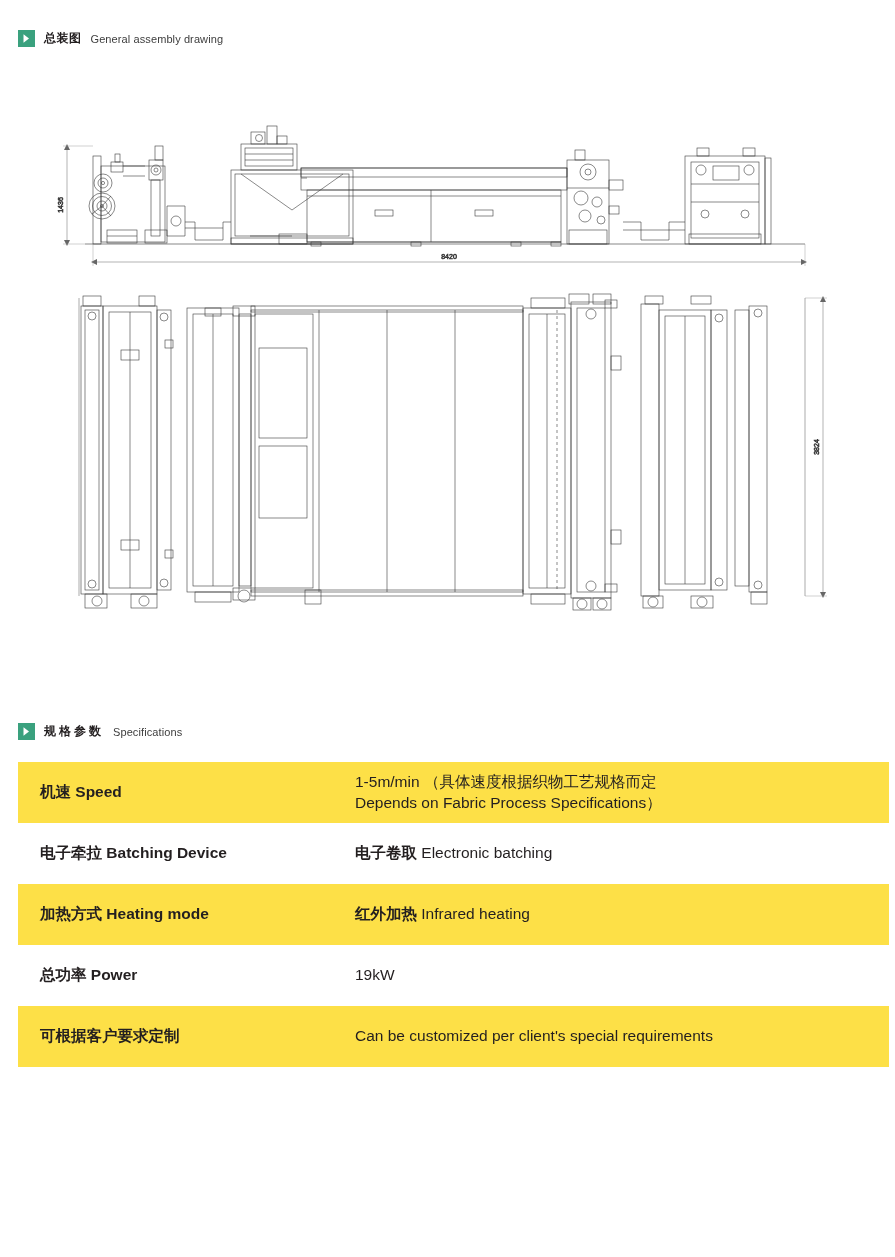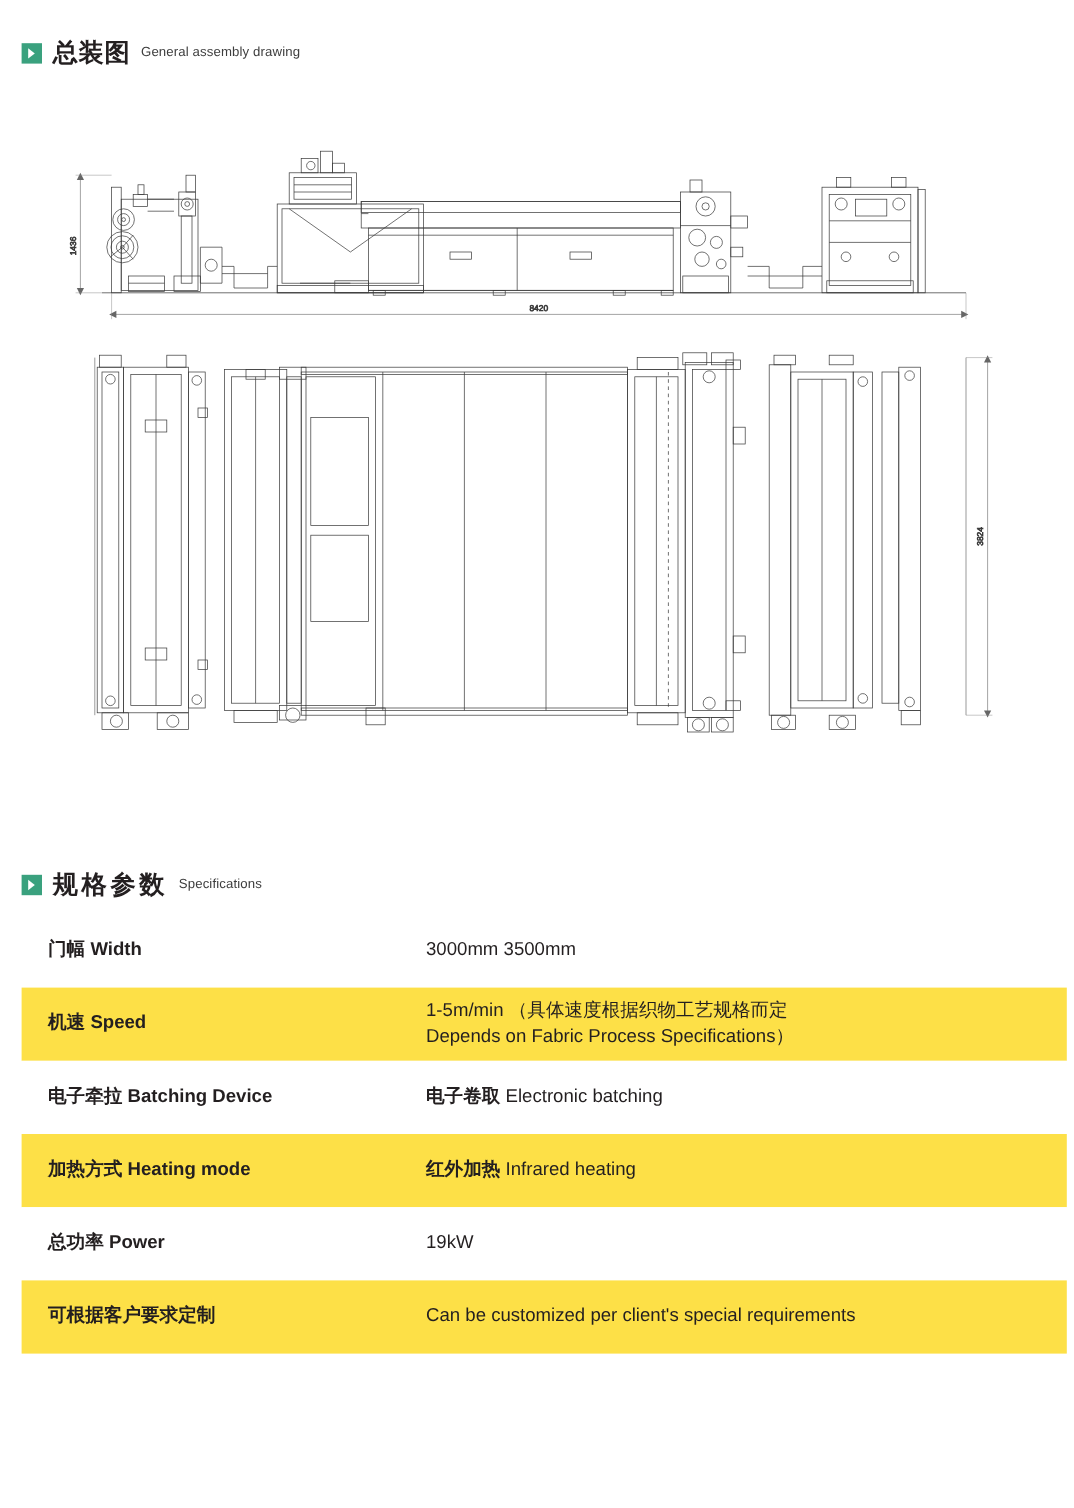--- a/index.html
+++ b/index.html
@@ -26,21 +26,21 @@
     width: 17px;
     height: 17px;
     background: #3aa17e;
     display: inline-flex;
     align-items: center;
     justify-content: center;
     flex: 0 0 auto;
   }
   .head-marker svg { display: block; }
   .head-text-cn {
-    font-size: 21px;
+    font-size: 12px;
     font-weight: bold;
     letter-spacing: 1px;
     color: #231f20;
   }
   .head-text-en {
     font-size: 11px;
     color: #3d3d3d;
     letter-spacing: 0.1px;
   }
 
@@ -339,24 +339,20 @@
       <path d="M2.5 1.2 L8 5.5 L2.5 9.8 Z" fill="#ffffff"></path>
     </svg>
   </span>
   <span class="head-text-cn">规格参数</span>
   <span class="head-text-en">Specifications</span>
 </div>
 
 <table id="spec-table">
   <tbody>
 
-    <tr class="plain">
-      <td class="label"><span>门幅</span> <span>Width</span></td>
-      <td class="value"><span class="en">3000mm 3500mm</span></td>
-    </tr>
 
     <tr class="alt">
       <td class="label"><span>机速</span> <span>Speed</span></td>
       <td class="value">
           <span class="en value-line">1-5m/min （具体速度根据织物工艺规格而定
 Depends on Fabric Process Specifications）</span>
         </td>
     </tr>
 
 

